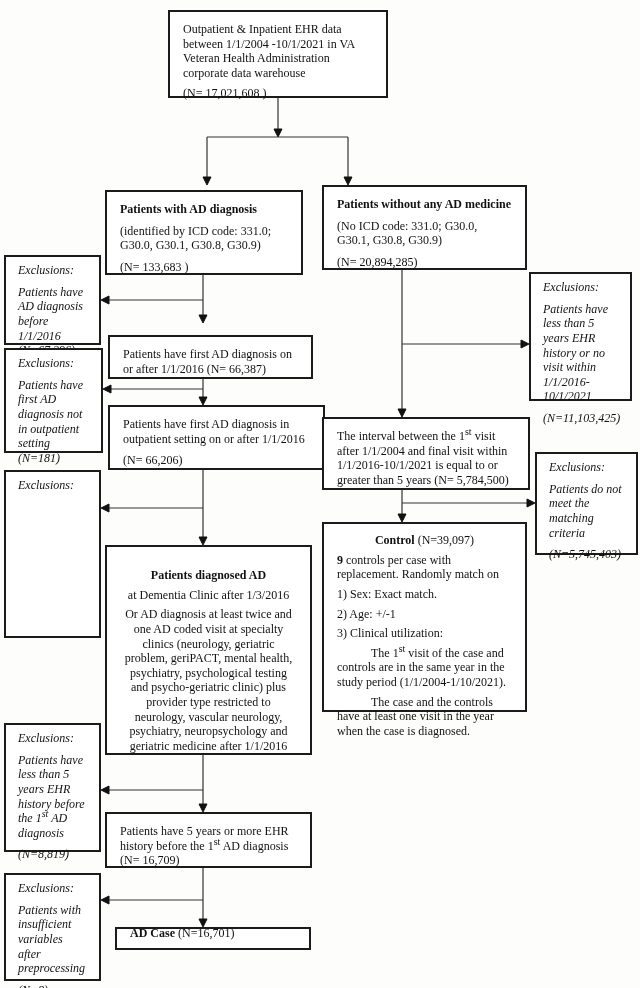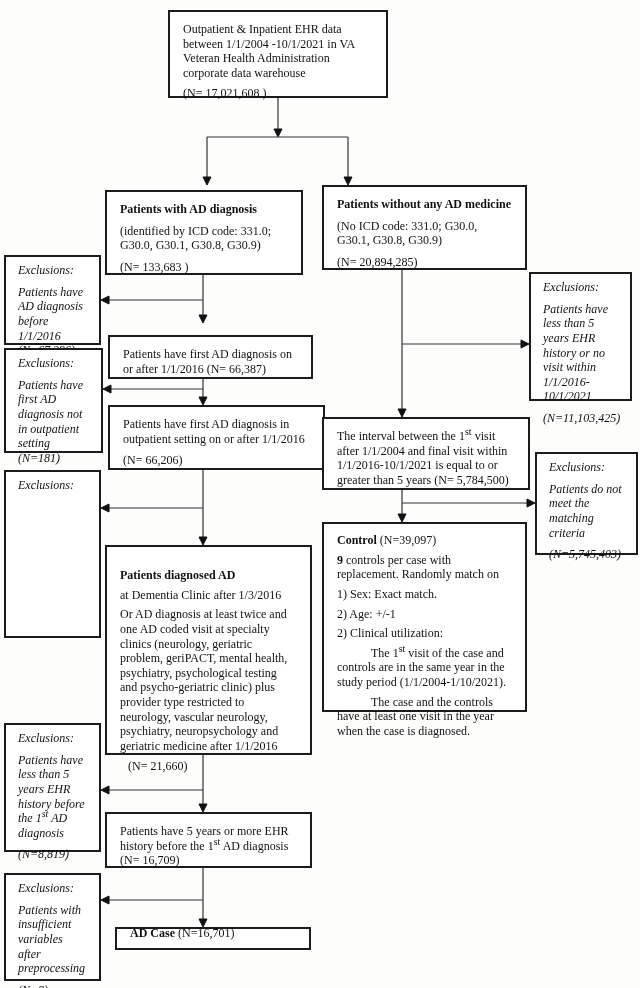--- a/index.html
+++ b/index.html
@@ -8,21 +8,21 @@
     font-family:"Liberation Serif","DejaVu Serif",serif;color:#111;
   }
   .connectors{position:absolute;left:0;top:0;width:640px;height:988px;pointer-events:none;}
   .box{
     position:absolute;box-sizing:border-box;background:#fff;border:2px solid #1b1b1b;
     padding:5px 8px;font-size:12px;line-height:1.22;
   }
   .excl{padding:1px 7px;font-style:italic;}
   .box p{margin:5px;}
   .box p.gap{margin-bottom:7px;}
-  .box p.gap-sm{margin-bottom:4px;}
+  .box p.gap-sm{margin-bottom:4px;text-align:center;}
   .bold{font-weight:bold;}
   .indent{text-indent:34px;}
   .n-indent{padding-left:8px;}
   .vcenter{display:flex;align-items:flex-end;}
   sup{font-size:10px;vertical-align:super;line-height:0;}
   line{stroke:#333;stroke-width:1.2;}
   polygon{fill:#111;stroke:#111;}
 </style>
 </head>
 <body>
@@ -93,41 +93,40 @@
 
   <div class="box" style="left:108px;top:405px;width:217px;height:65px">
     <p class="gap">Patients have first AD diagnosis in outpatient setting on or after 1/1/2016</p>
     <p>(N= 66,206)</p>
   </div>
 
   <div class="box" style="left:105px;top:545px;width:207px;height:210px;padding:16px 8px">
     <p class="bold gap-sm">Patients diagnosed AD</p>
     <p class="gap-sm">at Dementia Clinic after 1/3/2016</p>
     <p class="gap-sm">Or AD diagnosis at least twice and one AD coded visit at specialty clinics (neurology, geriatric problem, geriPACT, mental health, psychiatry, psychological testing and psycho-geriatric clinic) plus provider type restricted to neurology, vascular neurology, psychiatry, neuropsychology and geriatric medicine after 1/1/2016</p>
-    <p class="n-indent">(N= 21,660)</p>
   </div>
 
   <div class="box" style="left:105px;top:812px;width:207px;height:56px">
     <p>Patients have 5 years or more EHR history before the 1<sup>st</sup> AD diagnosis (N= 16,709)</p>
   </div>
 
   <div class="box vcenter" style="left:115px;top:927px;width:196px;height:23px;padding:2px 8px">
     <p><b>AD Case</b>&nbsp;<span>(N=16,701)</span></p>
   </div>
 
   <div class="box" style="left:322px;top:417px;width:208px;height:73px">
     <p>The interval between the 1<sup>st</sup> visit after 1/1/2004 and final visit within 1/1/2016-10/1/2021 is equal to or greater than 5 years (N= 5,784,500)</p>
   </div>
 
   <div class="box" style="left:322px;top:522px;width:205px;height:190px;padding:4px 8px">
     <p class="gap-sm"><b>Control</b>&nbsp;<span>(N=39,097)</span></p>
     <p><b>9</b><span> controls per case with replacement. Randomly match on</span></p>
     <p>1) Sex: Exact match.</p>
     <p>2) Age: +/-1</p>
-    <p>2) Clinical utilization:</p>
+    <p>3) Clinical utilization:</p>
     <p class="indent">The 1<sup>st</sup> visit of the case and controls are in the same year in the study period (1/1/2004-1/10/2021).</p>
     <p class="indent">The case and the controls have at least one visit in the year when the case is diagnosed.</p>
   </div>
 
   <div class="box excl" style="left:4px;top:255px;width:97px;height:90px">
     <p class="gap">Exclusions:</p>
     <p>Patients have AD diagnosis before 1/1/2016 (N=67,296)</p>
   </div>
 
   <div class="box excl" style="left:4px;top:348px;width:99px;height:105px">

